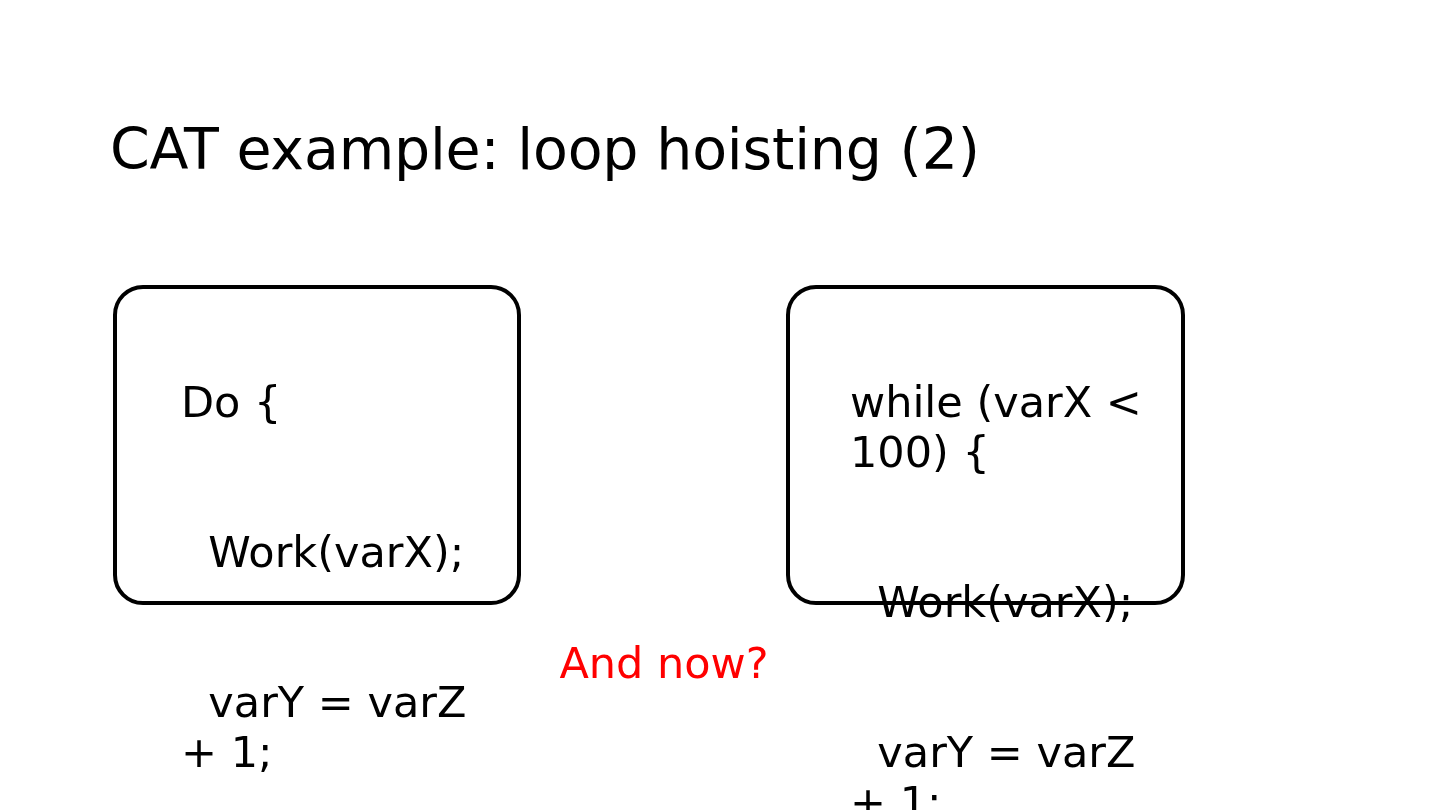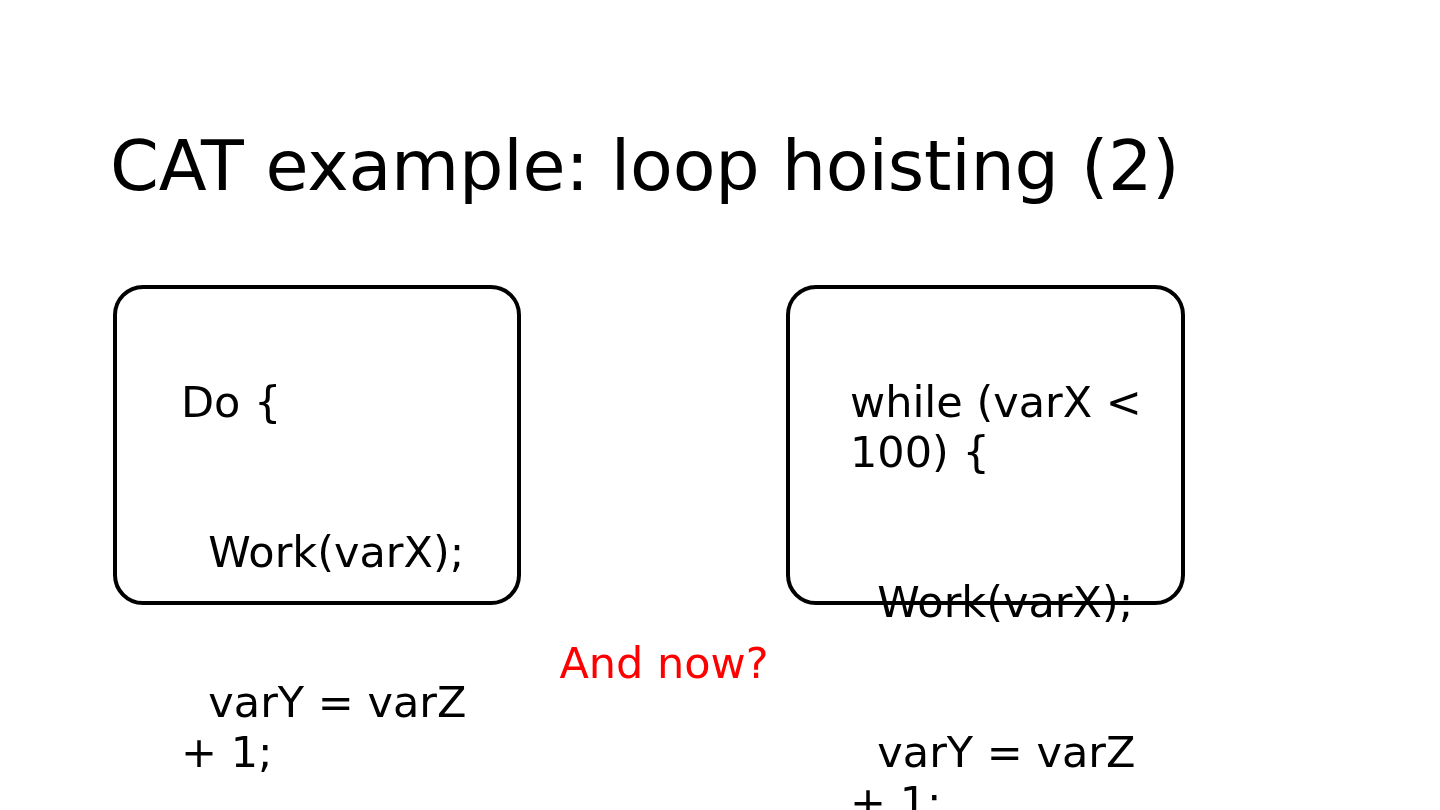--- a/index.html
+++ b/index.html
@@ -21,21 +21,21 @@
     inset: 0;
     background: #ffffff;
   }
 
   
   .slide-title {
     position: absolute;
     left: 110px;
     top: 80px;
     width: 1220px;
-    font-size: 70px;
+    font-size: 57px;
     line-height: 1.12;
     font-weight: 400;
     letter-spacing: -0.2px;
     color: #000000;
     white-space: nowrap;
   }
 
   
   .code-box {
     position: absolute;

